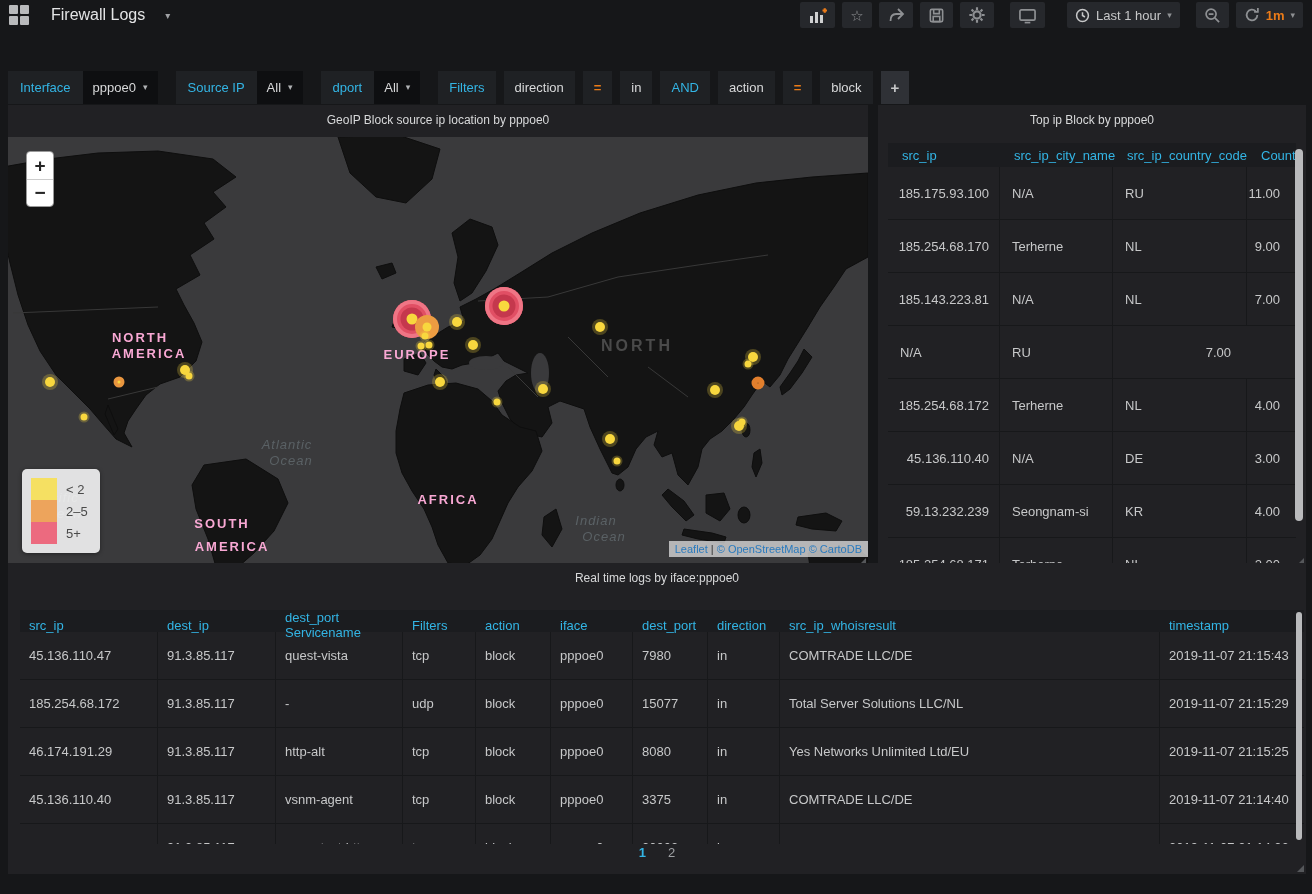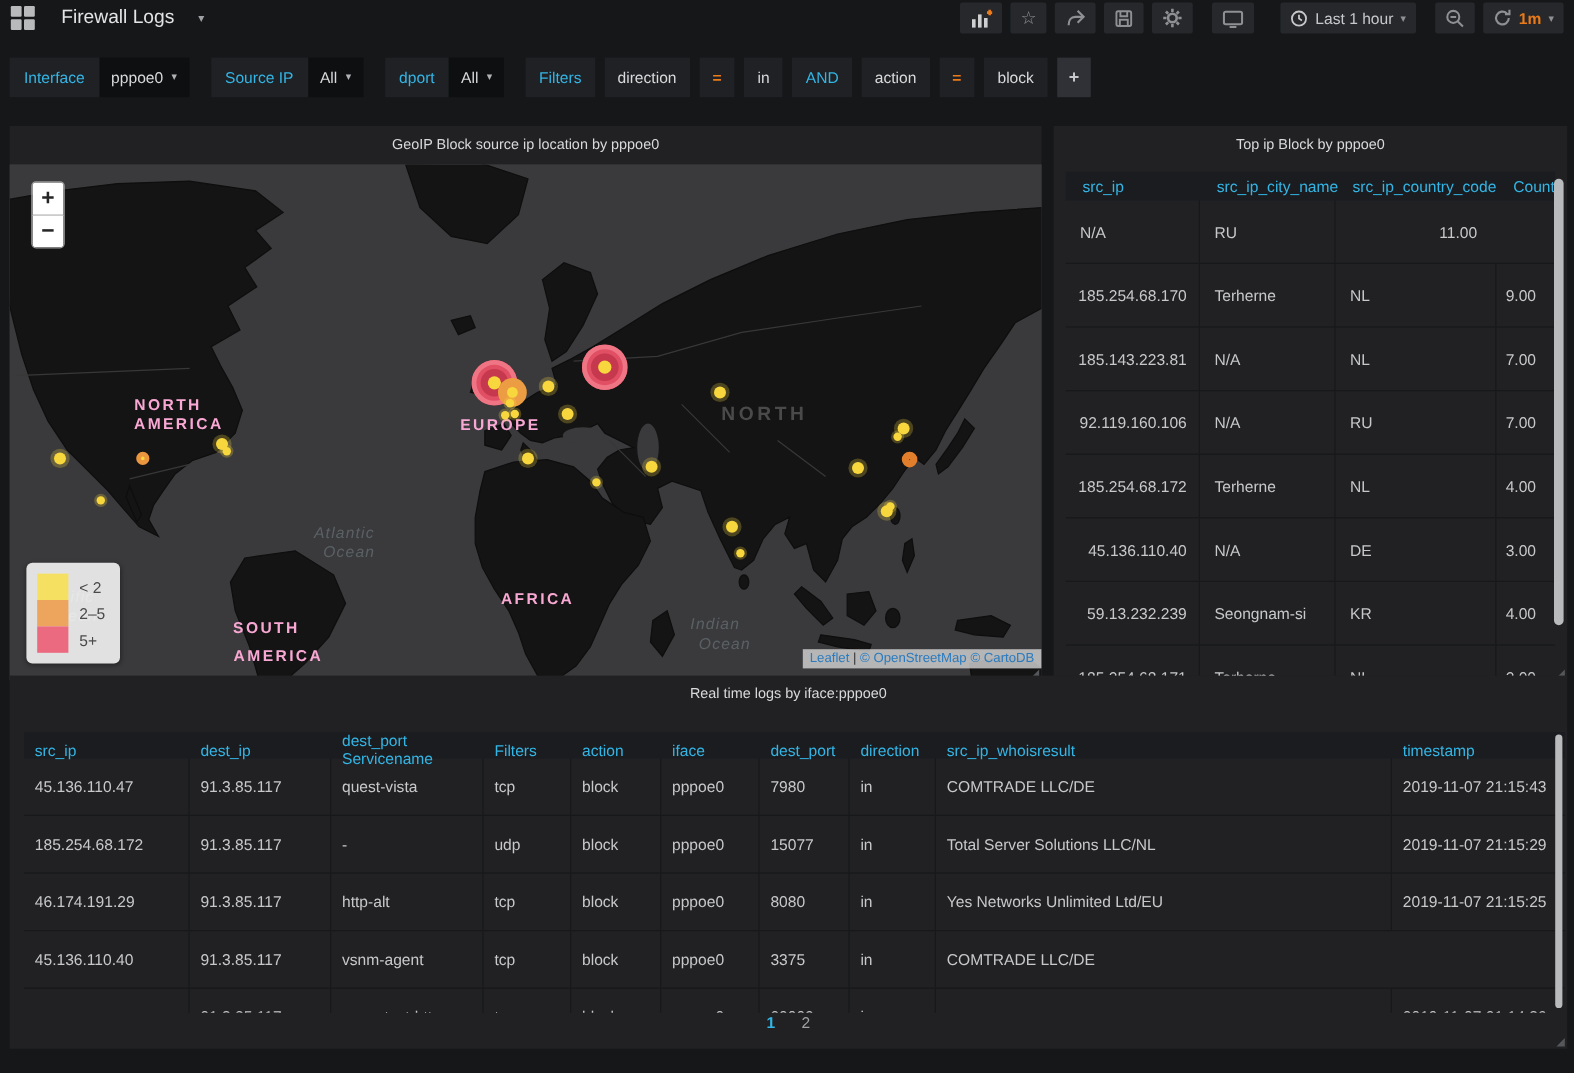--- a/index.html
+++ b/index.html
@@ -16,21 +16,21 @@
   .nav-right { display:flex; align-items:center; }
   .nav-btn { height:26px; min-width:30px; background:#26282c; border-radius:2px; display:flex; align-items:center; justify-content:center; gap:6px; color:#8e9093; margin-left:7px; padding:0 8px; cursor:pointer; font-size:13px; }
   .nav-btn svg { display:block; }
   .gap-md { margin-left:16px; } .gap-lg { margin-left:22px; }
   .star-glyph { font-size:15px; line-height:1; }
   .time-text { color:#c7c8c9; }
   .caret-sm { font-size:9px; color:#8e9093; }
   .interval-text { color:#eb7b18; font-weight:bold; }
 
   
-  .submenu { position:absolute; left:8px; top:47px; display:flex; align-items:center; gap:18px; height:34px; }
+  .submenu { position:absolute; left:8px; top:70px; display:flex; align-items:center; gap:18px; height:34px; }
   .var-group { display:flex; align-items:stretch; height:33px; }
   .var-label { background:#1f2124; color:#33b5e5; font-size:13px; display:flex; align-items:center; padding:0 12px; }
   .var-value { background:#0e0f11; color:#d8d9da; font-size:13px; display:flex; align-items:center; gap:7px; padding:0 10px; cursor:pointer; }
   .var-value .caret-sm { color:#b0b2b5; }
   .adhoc { display:flex; align-items:stretch; height:33px; gap:8px; }
   .seg { background:#1f2124; display:flex; align-items:center; padding:0 11px; font-size:13px; color:#d8d9da; cursor:pointer; }
   .seg-label { color:#33b5e5; cursor:default; }
   .seg-op { color:#eb7b18; font-weight:bold; }
   .seg-cond { color:#33b5e5; }
   .seg-add { background:#2f3136; color:#c7c8c9; font-weight:bold; font-size:15px; padding:0 10px; }
@@ -338,38 +338,38 @@
   <div class="topip-table">
     <div class="t-header">
       <span class="th">src_ip</span>
       <span class="th">src_ip_city_name</span>
       <span class="th">src_ip_country_code</span>
       <span class="th">Count</span>
     </div>
     <div>
 
     <div class="t-row">
+          <span class="td ip">185.175.93.100</span>
           <span class="td">N/A</span>
           <span class="td">RU</span>
           <span class="td num">11.00</span>
         </div>
         <div class="t-row">
           <span class="td ip">185.254.68.170</span>
           <span class="td">Terherne</span>
           <span class="td">NL</span>
           <span class="td num">9.00</span>
         </div>
         <div class="t-row">
           <span class="td ip">185.143.223.81</span>
           <span class="td">N/A</span>
           <span class="td">NL</span>
           <span class="td num">7.00</span>
         </div>
         <div class="t-row">
-          <span class="td ip">92.119.160.106</span>
           <span class="td">N/A</span>
           <span class="td">RU</span>
           <span class="td num">7.00</span>
         </div>
         <div class="t-row">
           <span class="td ip">185.254.68.172</span>
           <span class="td">Terherne</span>
           <span class="td">NL</span>
           <span class="td num">4.00</span>
         </div>
@@ -452,20 +452,21 @@
         <div class="l-row">
           <span class="td">45.136.110.40</span>
           <span class="td">91.3.85.117</span>
           <span class="td">vsnm-agent</span>
           <span class="td">tcp</span>
           <span class="td">block</span>
           <span class="td">pppoe0</span>
           <span class="td">3375</span>
           <span class="td">in</span>
           <span class="td">COMTRADE LLC/DE</span>
+          <span class="td">2019-11-07 21:14:40</span>
         </div>
         <div class="l-row">
           <span class="td"></span>
           <span class="td">91.3.85.117</span>
           <span class="td">commtact-http</span>
           <span class="td">tcp</span>
           <span class="td">block</span>
           <span class="td">pppoe0</span>
           <span class="td">20002</span>
           <span class="td">in</span>

